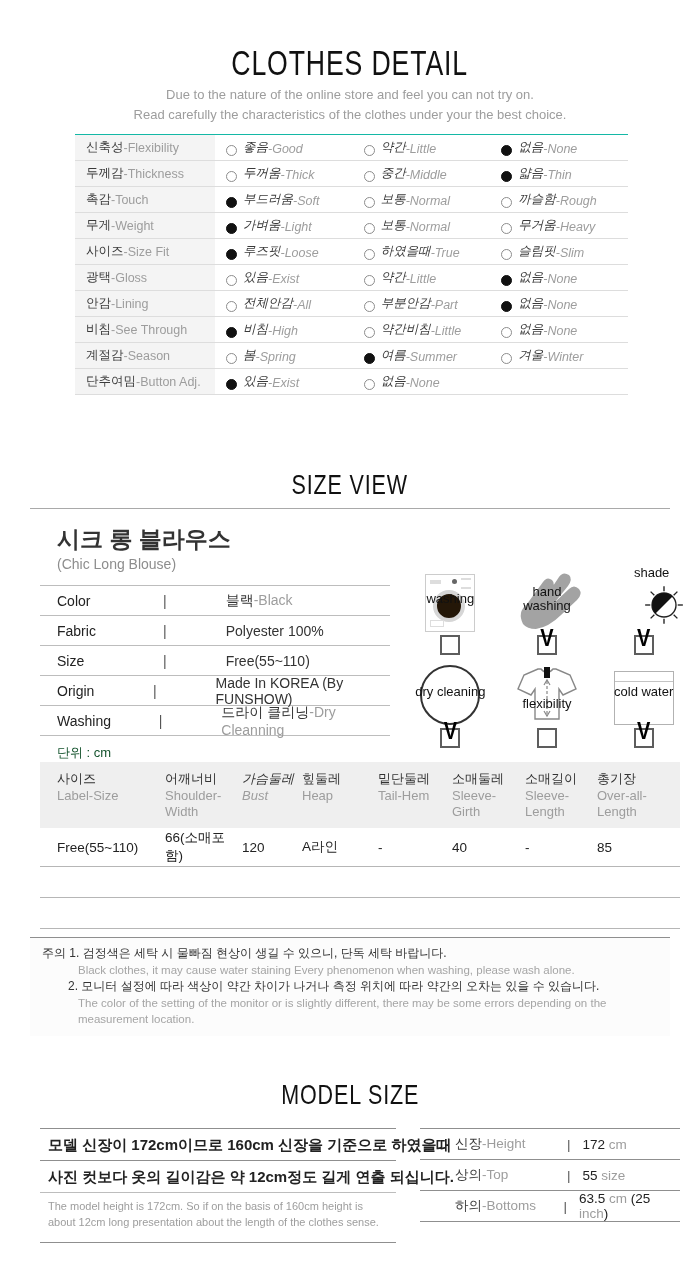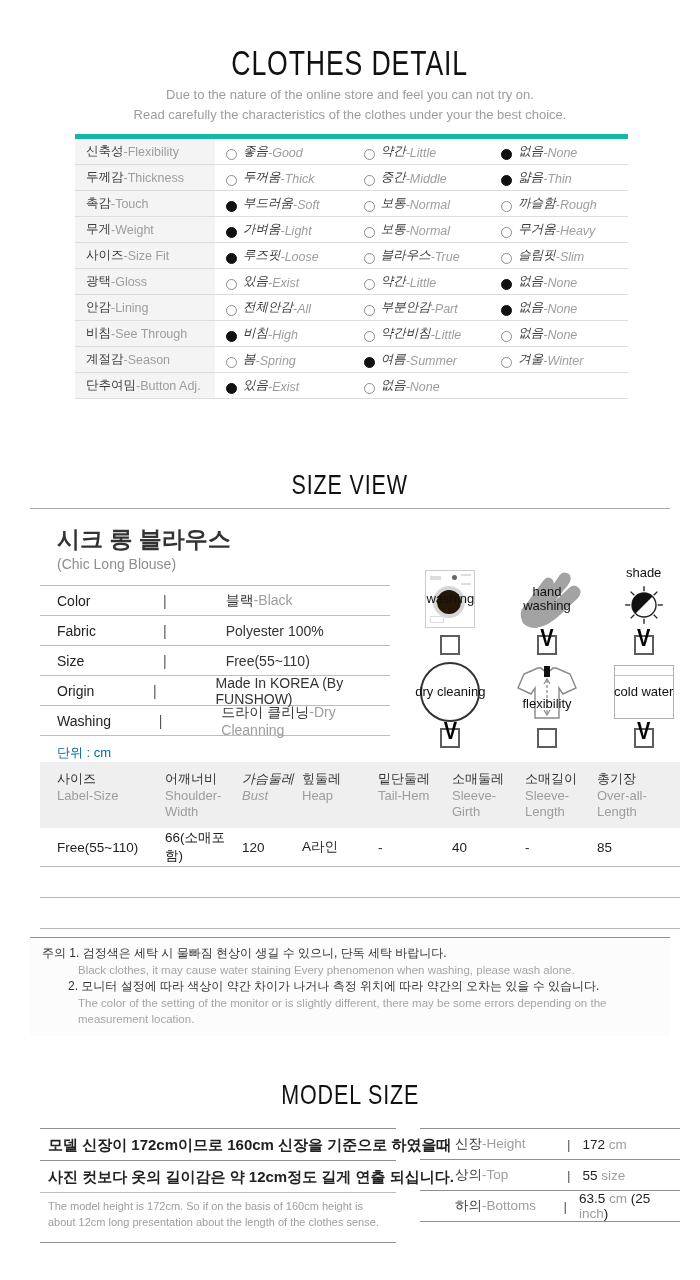--- a/index.html
+++ b/index.html
@@ -5,21 +5,21 @@
   html,body{margin:0;padding:0;}
   body{width:700px;height:1280px;background:#fff;position:relative;
        font-family:"Liberation Sans",sans-serif;color:#333;overflow:hidden;}
   .disp{display:inline-block;transform:scaleX(.86) scaleY(1.12);transform-origin:center;
         font-weight:400;letter-spacing:1px;color:#111;white-space:nowrap;}
   
   .header{position:absolute;top:46px;left:0;width:700px;text-align:center;}
   .header .t{font-size:31px;}
   .header .sub{margin-top:3px;font-size:13px;color:#9d9d9d;line-height:1.5;}
   
-  .detail-table{position:absolute;top:134px;left:75px;width:553px;border-top:5px solid #14b8a6;}
+  .detail-table{position:absolute;top:134px;left:75px;width:553px;border-top:1px solid #14b8a6;}
   .d-row{display:flex;align-items:stretch;height:25px;border-bottom:1px solid #ddd;font-size:12.5px;}
   .d-label{width:140px;background:#f4f4f4;display:flex;align-items:center;padding-left:11px;box-sizing:border-box;}
   .d-opts{flex:1;display:flex;align-items:center;}
   .d-opt{width:33.33%;display:flex;align-items:flex-end;padding-left:11px;box-sizing:border-box;font-style:italic;}
   .radio{width:9px;height:9px;border:1px solid #8d8d8d;border-radius:50%;margin-right:6px;flex:0 0 auto;background:#fff;}
   .radio.sel{background:#111;border-color:#111;}
   .ko{color:#3a3a3a;}
   .en{color:#9d9d9d;}
   
   .sec-title{position:absolute;left:0;width:700px;text-align:center;font-size:25px;}
@@ -30,21 +30,21 @@
   .p-sub{margin:1px 0 0 17px;font-size:14px;color:#8d8d8d;}
   .info-table{margin-top:13px;border-top:1px solid #bdbdbd;}
   .i-row{display:flex;align-items:center;height:29px;border-bottom:1px solid #bdbdbd;
          font-size:14px;padding-left:17px;gap:44px;}
   .i-label{width:62px;color:#222;}
   .i-div{color:#555;margin-right:15px;}
   .i-val .g{color:#9d9d9d;}
   
   .care-grid{position:absolute;top:566px;left:402px;width:290px;display:flex;flex-wrap:wrap;}
   .care-cell{width:33.33%;height:93px;display:flex;flex-direction:column;align-items:center;box-sizing:border-box;}
-  .care-art{position:relative;width:90px;height:66px;display:flex;align-items:center;justify-content:center;}
+  .care-art{position:relative;width:90px;height:66px;display:flex;align-items:flex-end;justify-content:center;}
   .care-label{position:absolute;top:50%;left:50%;transform:translate(-50%,-50%);width:74px;
               text-align:center;font-size:13px;line-height:1.05;color:#111;}
   .label-top .care-art{flex-direction:column;justify-content:flex-start;}
   .label-top .care-label{position:static;transform:none;margin:0 0 1px;}
   .care-check{width:16px;height:16px;border:2px solid #5d5d5d;background:#fff;position:relative;margin-top:3px;}
   .care-check .mark{position:absolute;left:50%;top:-9px;transform:translateX(-50%) scaleY(1.2);
                     font-size:20px;font-weight:bold;color:#000;line-height:1;}
   
   .wm{width:48px;height:56px;border:1px solid #ccc;background:#fff;position:relative;}
   .wm .dot{position:absolute;top:4px;right:17px;width:5px;height:5px;border-radius:50%;background:#666;}
@@ -53,21 +53,21 @@
              border-top:2px solid #ddd;border-bottom:2px solid #ddd;}
   .wm .door{position:absolute;top:15px;left:7px;width:32px;height:32px;border-radius:50%;
             border:4px solid #d6d6d6;background:#241708;box-sizing:border-box;}
   .wm .slot{position:absolute;bottom:4px;left:4px;width:12px;height:5px;border:1px solid #ddd;}
   
   .cw{width:58px;height:52px;border:1px solid #b2b2b2;background:#fff;position:relative;}
   .cw::before{content:"";position:absolute;top:9px;left:0;right:0;border-top:1px solid #c4c4c4;}
   
   .dc{width:60px;height:60px;border:2px solid #333;border-radius:50%;background:#fff;box-sizing:border-box;}
   
-  .unit{position:absolute;top:744px;left:57px;font-size:13px;color:#0369a1;}
+  .unit{position:absolute;top:744px;left:57px;font-size:13px;color:#14532d;}
   .size-table{position:absolute;top:762px;left:40px;width:640px;}
   .st-header{display:flex;background:#efefef;padding:8px 0 9px 17px;box-sizing:border-box;min-height:57px;}
   .st-h{font-size:13px;box-sizing:border-box;padding-right:4px;}
   .st-h .ko{display:block;color:#333;}
   .st-h .en{color:#9d9d9d;line-height:1.2;}
   .st-row{display:flex;align-items:center;height:39px;padding-left:17px;box-sizing:border-box;
           border-bottom:1px solid #b6b6b6;font-size:13.5px;color:#222;}
   .st-c{box-sizing:border-box;padding-right:4px;}
   .empty-row{height:30px;border-bottom:1px solid #b6b6b6;}
   
@@ -200,21 +200,21 @@
         <span class="en">-Size Fit</span>
       </div>
       <div class="d-opts">
         <div class="d-opt">
           <span class="radio sel"></span>
           <span class="ko">루즈핏</span>
           <span class="en">-Loose</span>
         </div>
         <div class="d-opt">
           <span class="radio"></span>
-          <span class="ko">블라우스</span>
+          <span class="ko">하였을때</span>
           <span class="en">-True</span>
         </div>
         <div class="d-opt">
           <span class="radio"></span>
           <span class="ko">슬림핏</span>
           <span class="en">-Slim</span>
         </div>
       </div>
     </div>
     <div class="d-row">

